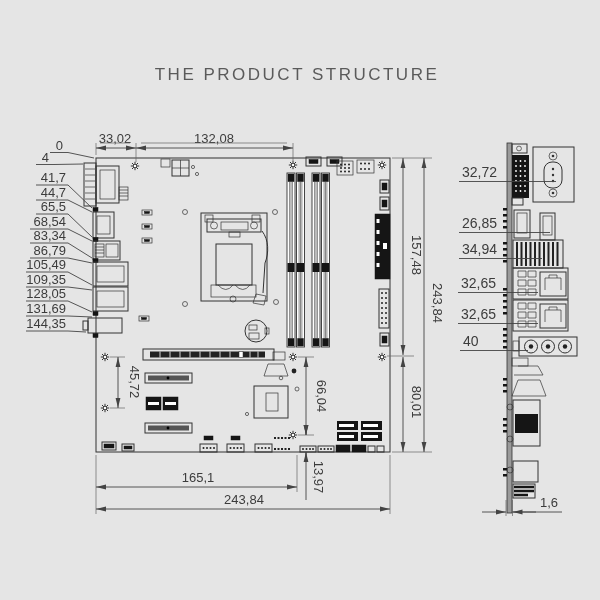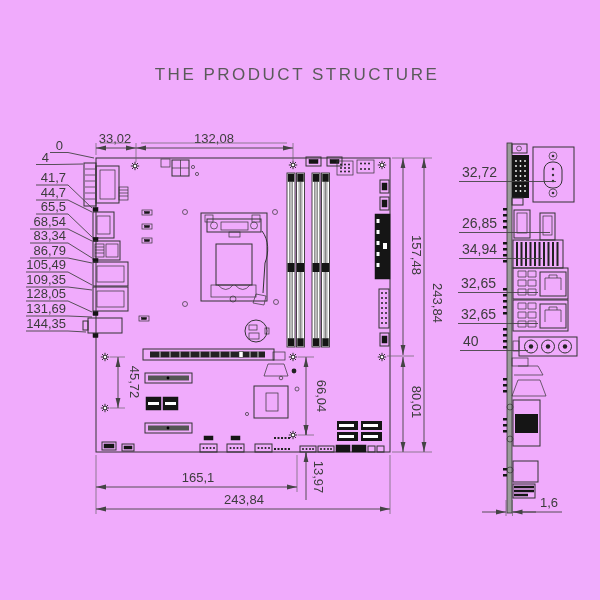--- a/index.html
+++ b/index.html
@@ -1,16 +1,16 @@
 <!DOCTYPE html>
 <html><head>
 <meta charset="utf-8">
 <style>
   html,body{margin:0;padding:0;background:#fff;width:600px;height:600px;overflow:hidden;}
-  .stage{width:600px;height:600px;background:#f0abfc;font-family:"Liberation Sans",sans-serif;}
+  .stage{width:600px;height:600px;background:#e5e5e5;font-family:"Liberation Sans",sans-serif;}
   svg{display:block;}
   text{font-family:"Liberation Sans","DejaVu Sans",sans-serif;fill:#3c3c3c;stroke:none;}
   .ttl{font-size:17px;letter-spacing:2.5px;fill:#5a5a5a;}
   .dim{font-size:13px;}
   .dimb{font-size:14px;}
   .ln{stroke:#444;stroke-width:0.9;fill:none;}
   .ext{stroke:#666;stroke-width:0.7;fill:none;}
   .cmp{stroke:#333;stroke-width:1;fill:none;}
   .cmpt{stroke:#333;stroke-width:0.7;fill:none;}
   .blk{fill:#151515;stroke:#151515;stroke-width:0.5;}

